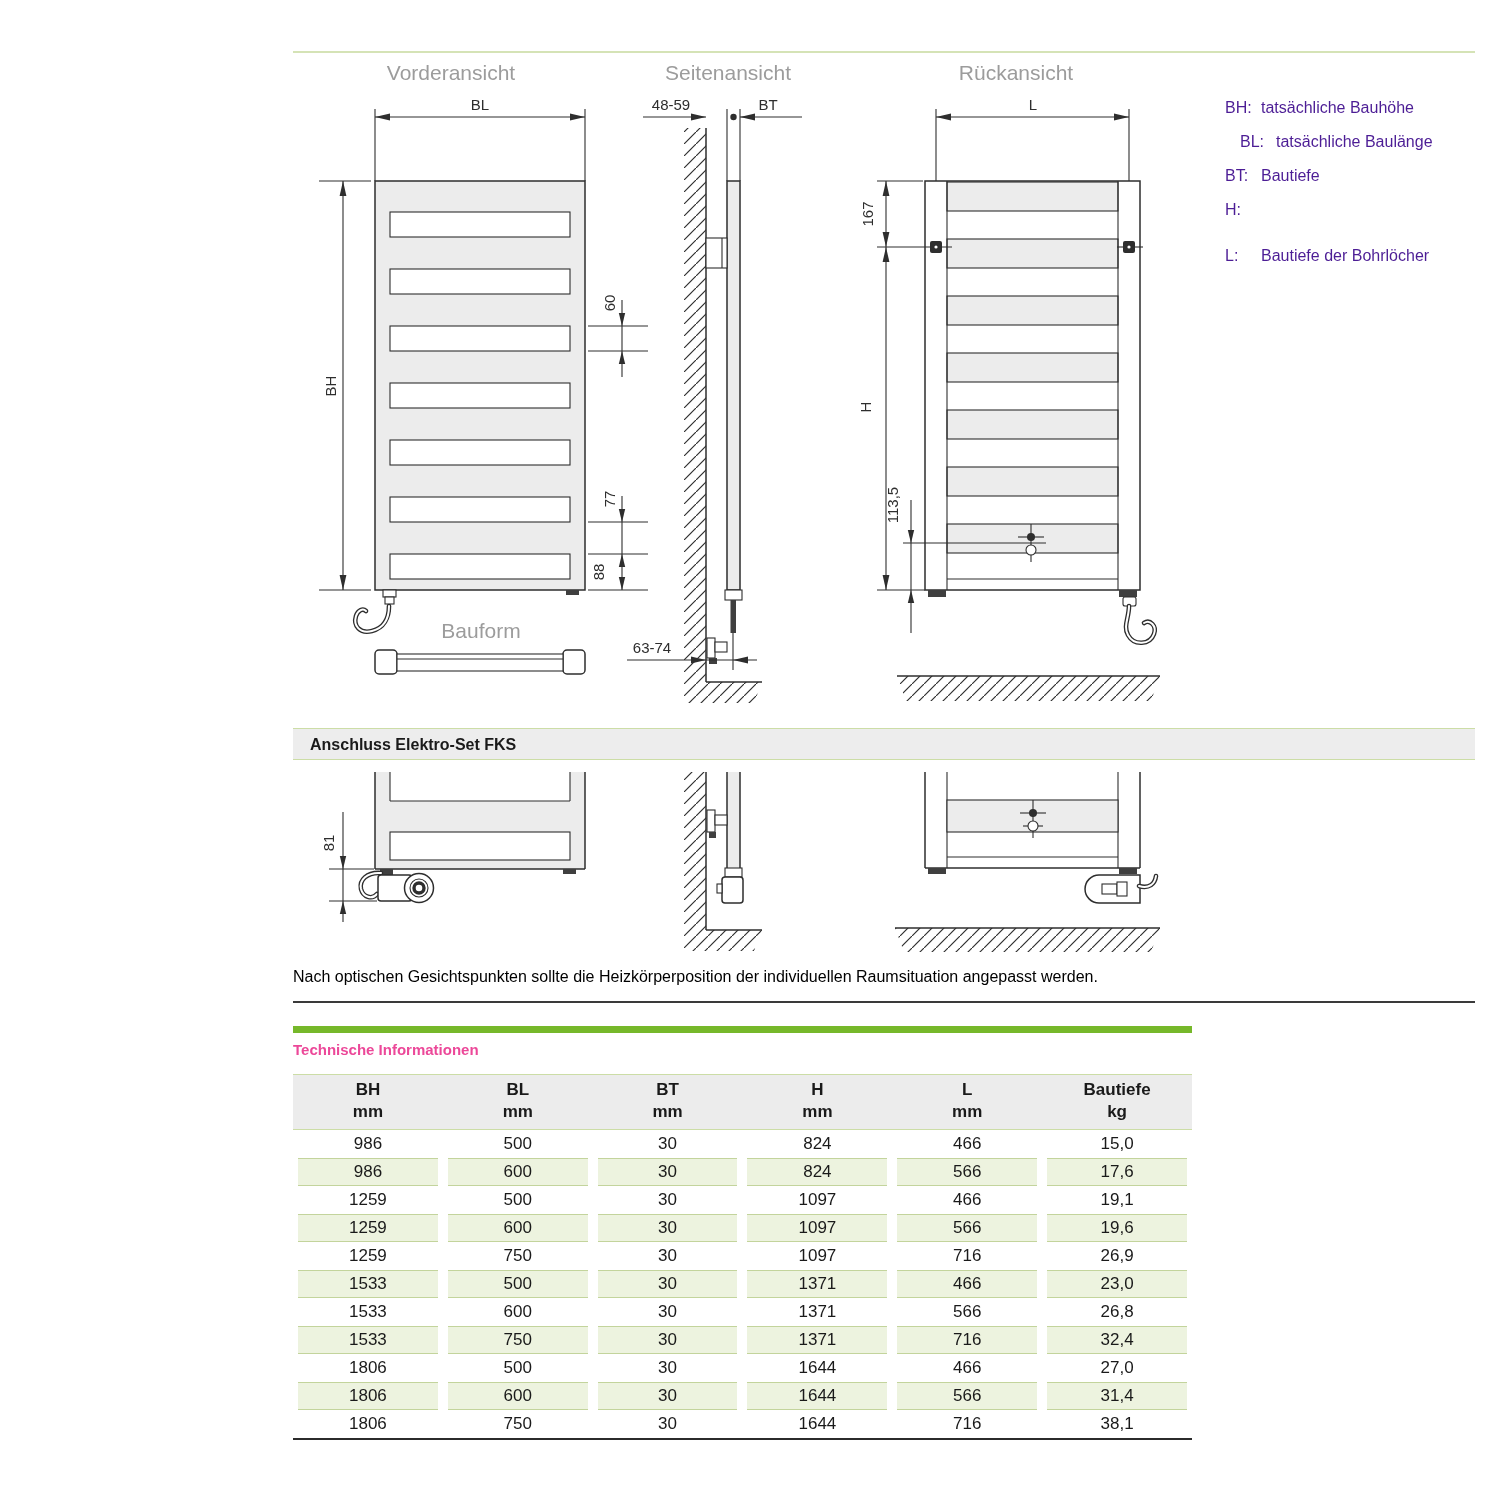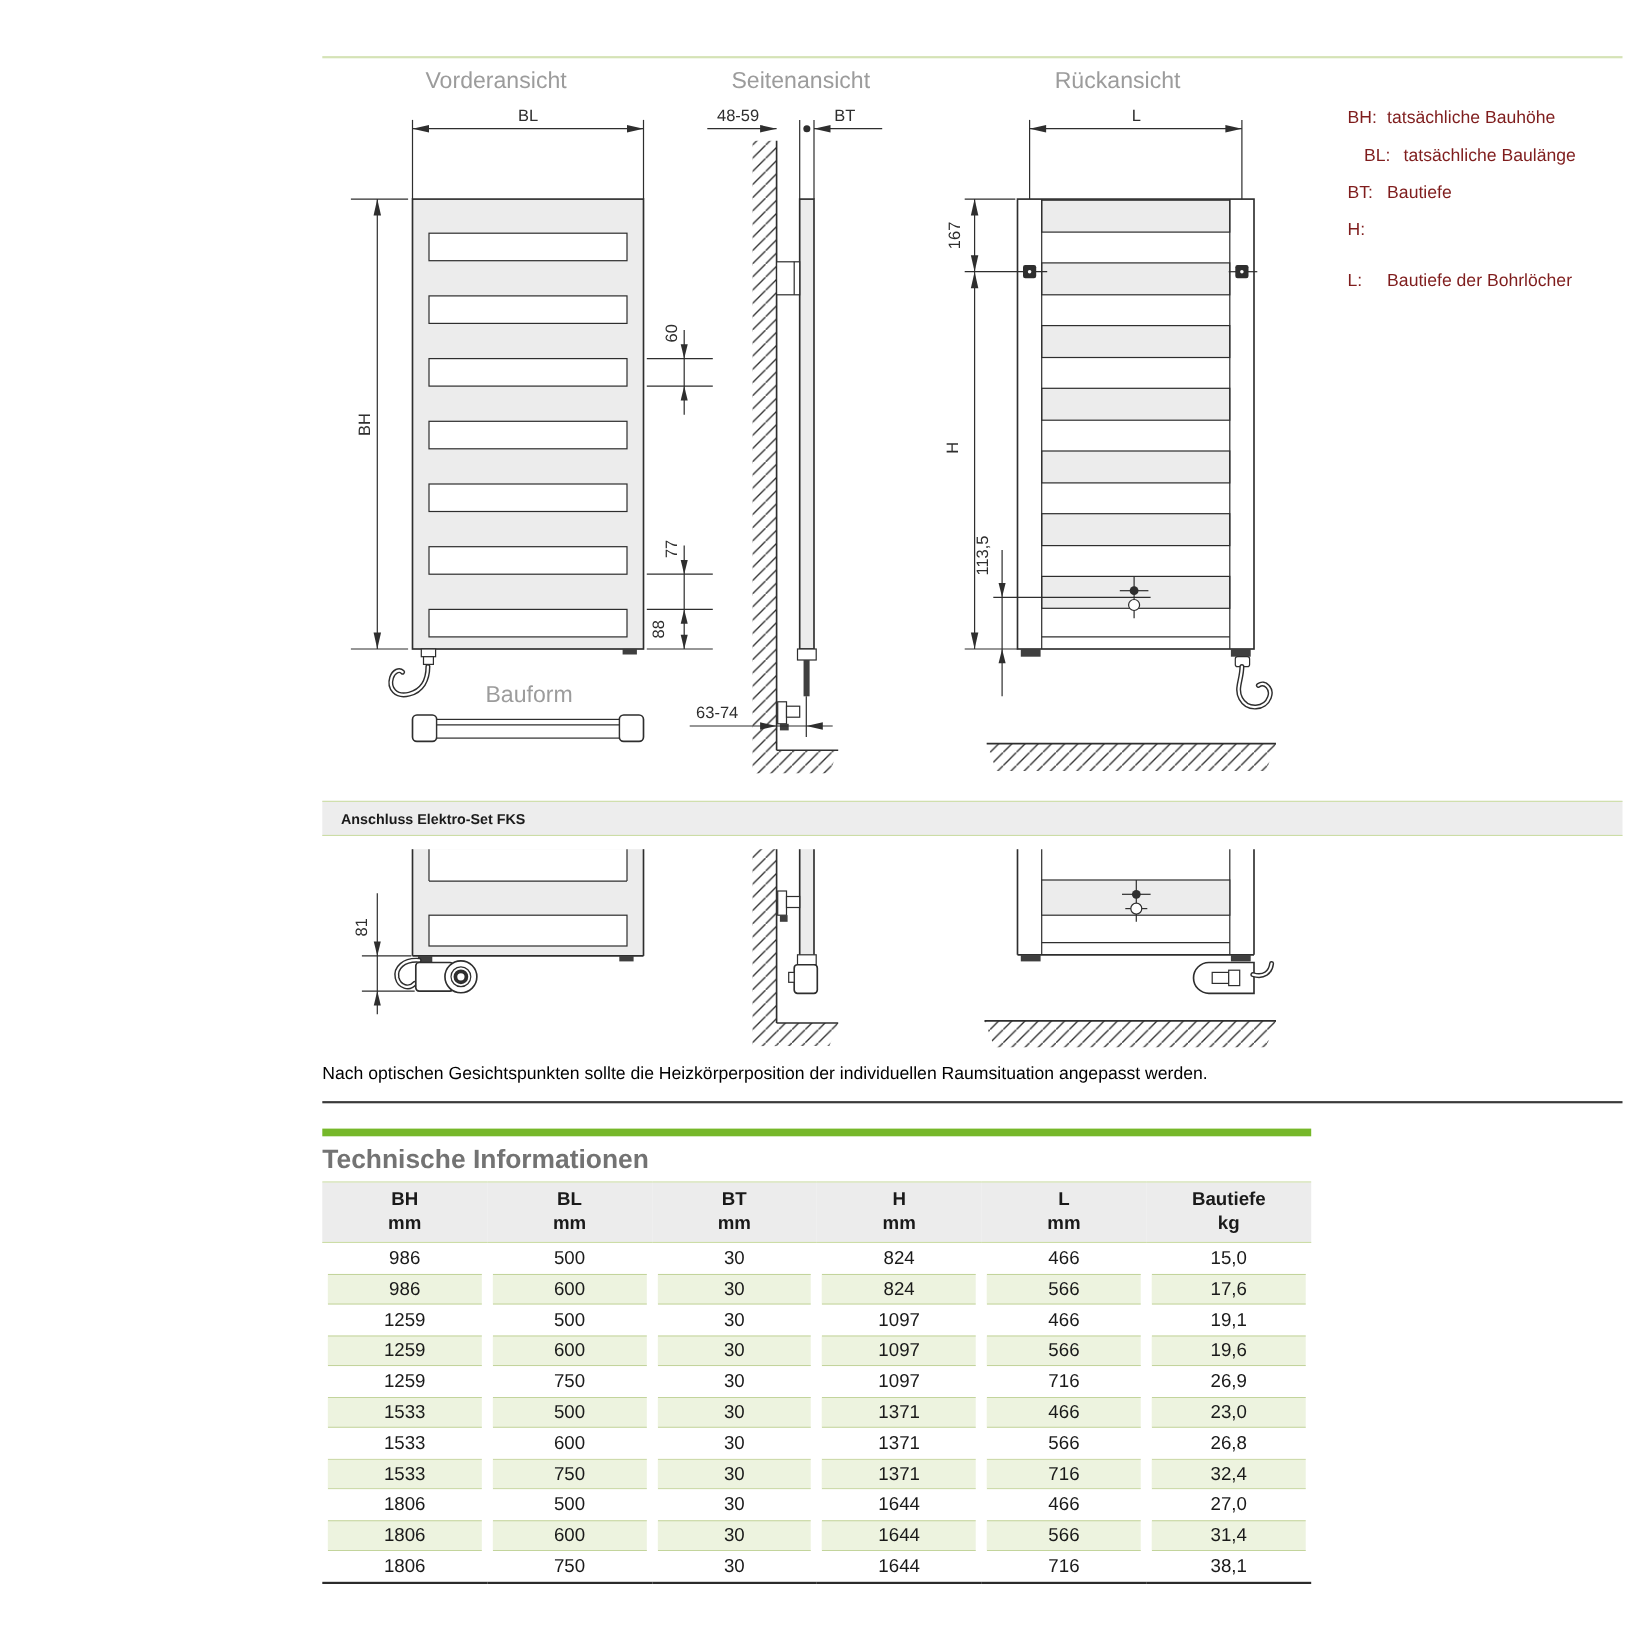--- a/index.html
+++ b/index.html
@@ -4,30 +4,30 @@
 <style>
   html,body{margin:0;padding:0;background:#fff;}
   body{width:1500px;height:1500px;position:relative;font-family:"Liberation Sans",sans-serif;overflow:hidden;}
   .abs{position:absolute;}
   
   .rule-green{background:#d5e3b6;height:2px;}
   .rule-dark{background:#3a3a3a;height:2px;}
   .accent-bar{background:#76b82a;height:7px;}
   
   .fks-bar{background:#ededed;border-top:1px solid #ccdda6;border-bottom:1px solid #ccdda6;
-           height:32px;line-height:32px;font-size:13px;font-weight:bold;color:#1a1a1a;padding-left:17px;box-sizing:border-box;}
+           height:32px;line-height:32px;font-size:16px;font-weight:bold;color:#1a1a1a;padding-left:17px;box-sizing:border-box;}
   
-  .legend{color:#7f1d1d;font-size:16px;line-height:21px;width:270px;}
+  .legend{color:#4c1d95;font-size:16px;line-height:21px;width:270px;}
   .legend-row{display:flex;}
   .legend-key{width:36px;flex:none;}
   .legend-val{flex:1;}
   
   .note{color:#000000;font-size:16px;}
   
-  .tbl-title{font-size:24px;font-weight:bold;color:#737373;}
+  .tbl-title{font-size:15px;font-weight:bold;color:#ec4899;}
   table.tech{border-collapse:collapse;width:899px;table-layout:fixed;
              border-top:1px solid #ccdda6;border-bottom:2px solid #2b2b2b;}
   table.tech thead th{background:#ececec;border-bottom:1px solid #ccdda6;padding:4px 0 6px;}
   table.tech thead th div{font-size:17px;font-weight:bold;line-height:22px;color:#1a1a1a;text-align:center;}
   table.tech tbody td{height:28px;padding:0 5px;font-size:17px;color:#1a1a1a;}
   table.tech .cv{height:100%;display:flex;align-items:center;justify-content:center;}
   table.tech tbody tr:nth-child(even) .cv{background:#edf3df;
       box-shadow:inset 0 1px 0 #c3d49c, inset 0 -1px 0 #c3d49c;}
   
   .ln{stroke:#2e2e2e;fill:none;stroke-width:1.5;}

